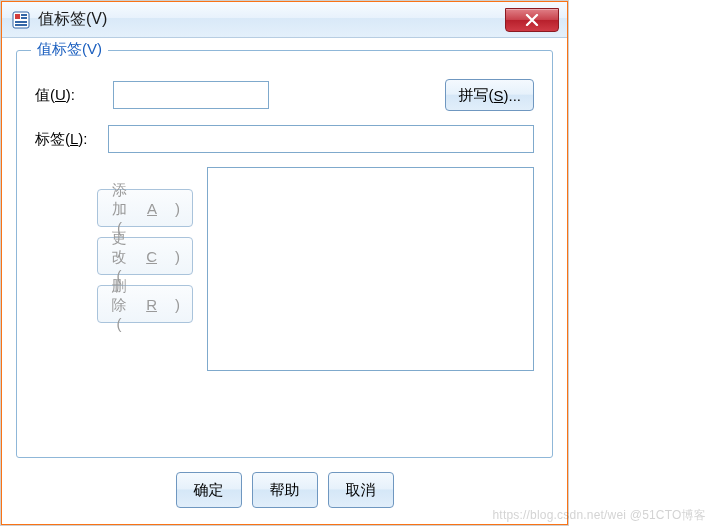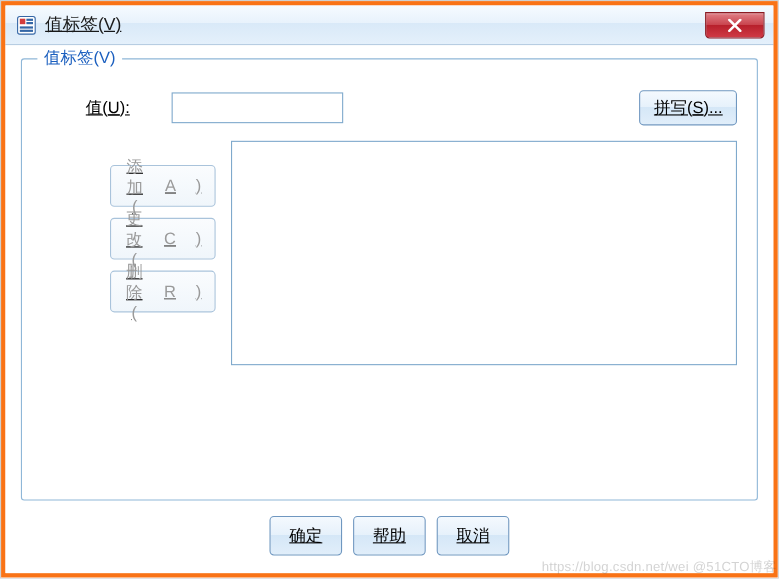--- a/index.html
+++ b/index.html
@@ -5,25 +5,25 @@
   * { box-sizing: border-box; }
   html, body {
     margin: 0; padding: 0;
     width: 710px; height: 530px;
     font-family: "Microsoft YaHei", "SimSun", Tahoma, sans-serif;
     font-size: 15px;
     background: #fff;
     overflow: hidden;
   }
   .outer-border {
-    width: 706px; height: 524px;
-    border: 4px solid #f97316;
+    width: 567px; height: 524px;
+    border: 1px solid #f97316;
     box-shadow: 0 0 0 1px #cfcfcf;
     margin: 1px;
-    display: flex; flex-direction: column; text-decoration: underline;
+    display: flex; flex-direction: column;
   }
   
   .titlebar {
     height: 36px;
     background: linear-gradient(to bottom, #f6fbff 0%, #e8f2fc 45%, #d9e9f8 46%, #e4f0fb 100%);
     border-bottom: 1px solid #b7cde2;
     display: flex; align-items: center;
     position: relative;
   }
   .titlebar .app-icon {
@@ -70,21 +70,20 @@
     position: absolute;
     top: -11px; left: 14px;
     background: #fff;
     padding: 0 6px;
     color: #1b5fbf;
     font-size: 15px;
   }
   .row {
     display: flex; align-items: center;
     margin-bottom: 14px;
-    margin-left: 40px;
   }
   .label {
     width: 78px;
     color: #000;
     text-align: left;
     padding-right: 4px;
   }
   .label .mn { text-decoration: underline; }
   input.textfield {
     height: 28px;
@@ -181,20 +180,26 @@
         <input type="text" class="textfield value-input" value="" style="">
         <div class="spell-btn-wrap">
           <button class="win-btn">
             <span>拼写(</span>
               <span class="mn">S</span>
               <span>)...</span>
           </button>
         </div>
       </div>
 
+      <div class="row">
+        <div class="label">
+          <span>标签(</span><span class="mn">L</span><span>):</span>
+        </div>
+        <input type="text" class="textfield tag-input" value="" style="">
+      </div>
 
       <div class="mid">
         <div style="width:48px"></div>
         <div class="sidebtns">
           <button class="win-btn disabled">
             <span>添加(</span>
               <span class="mn">A</span>
               <span>)</span>
           </button>
           <button class="win-btn disabled">

